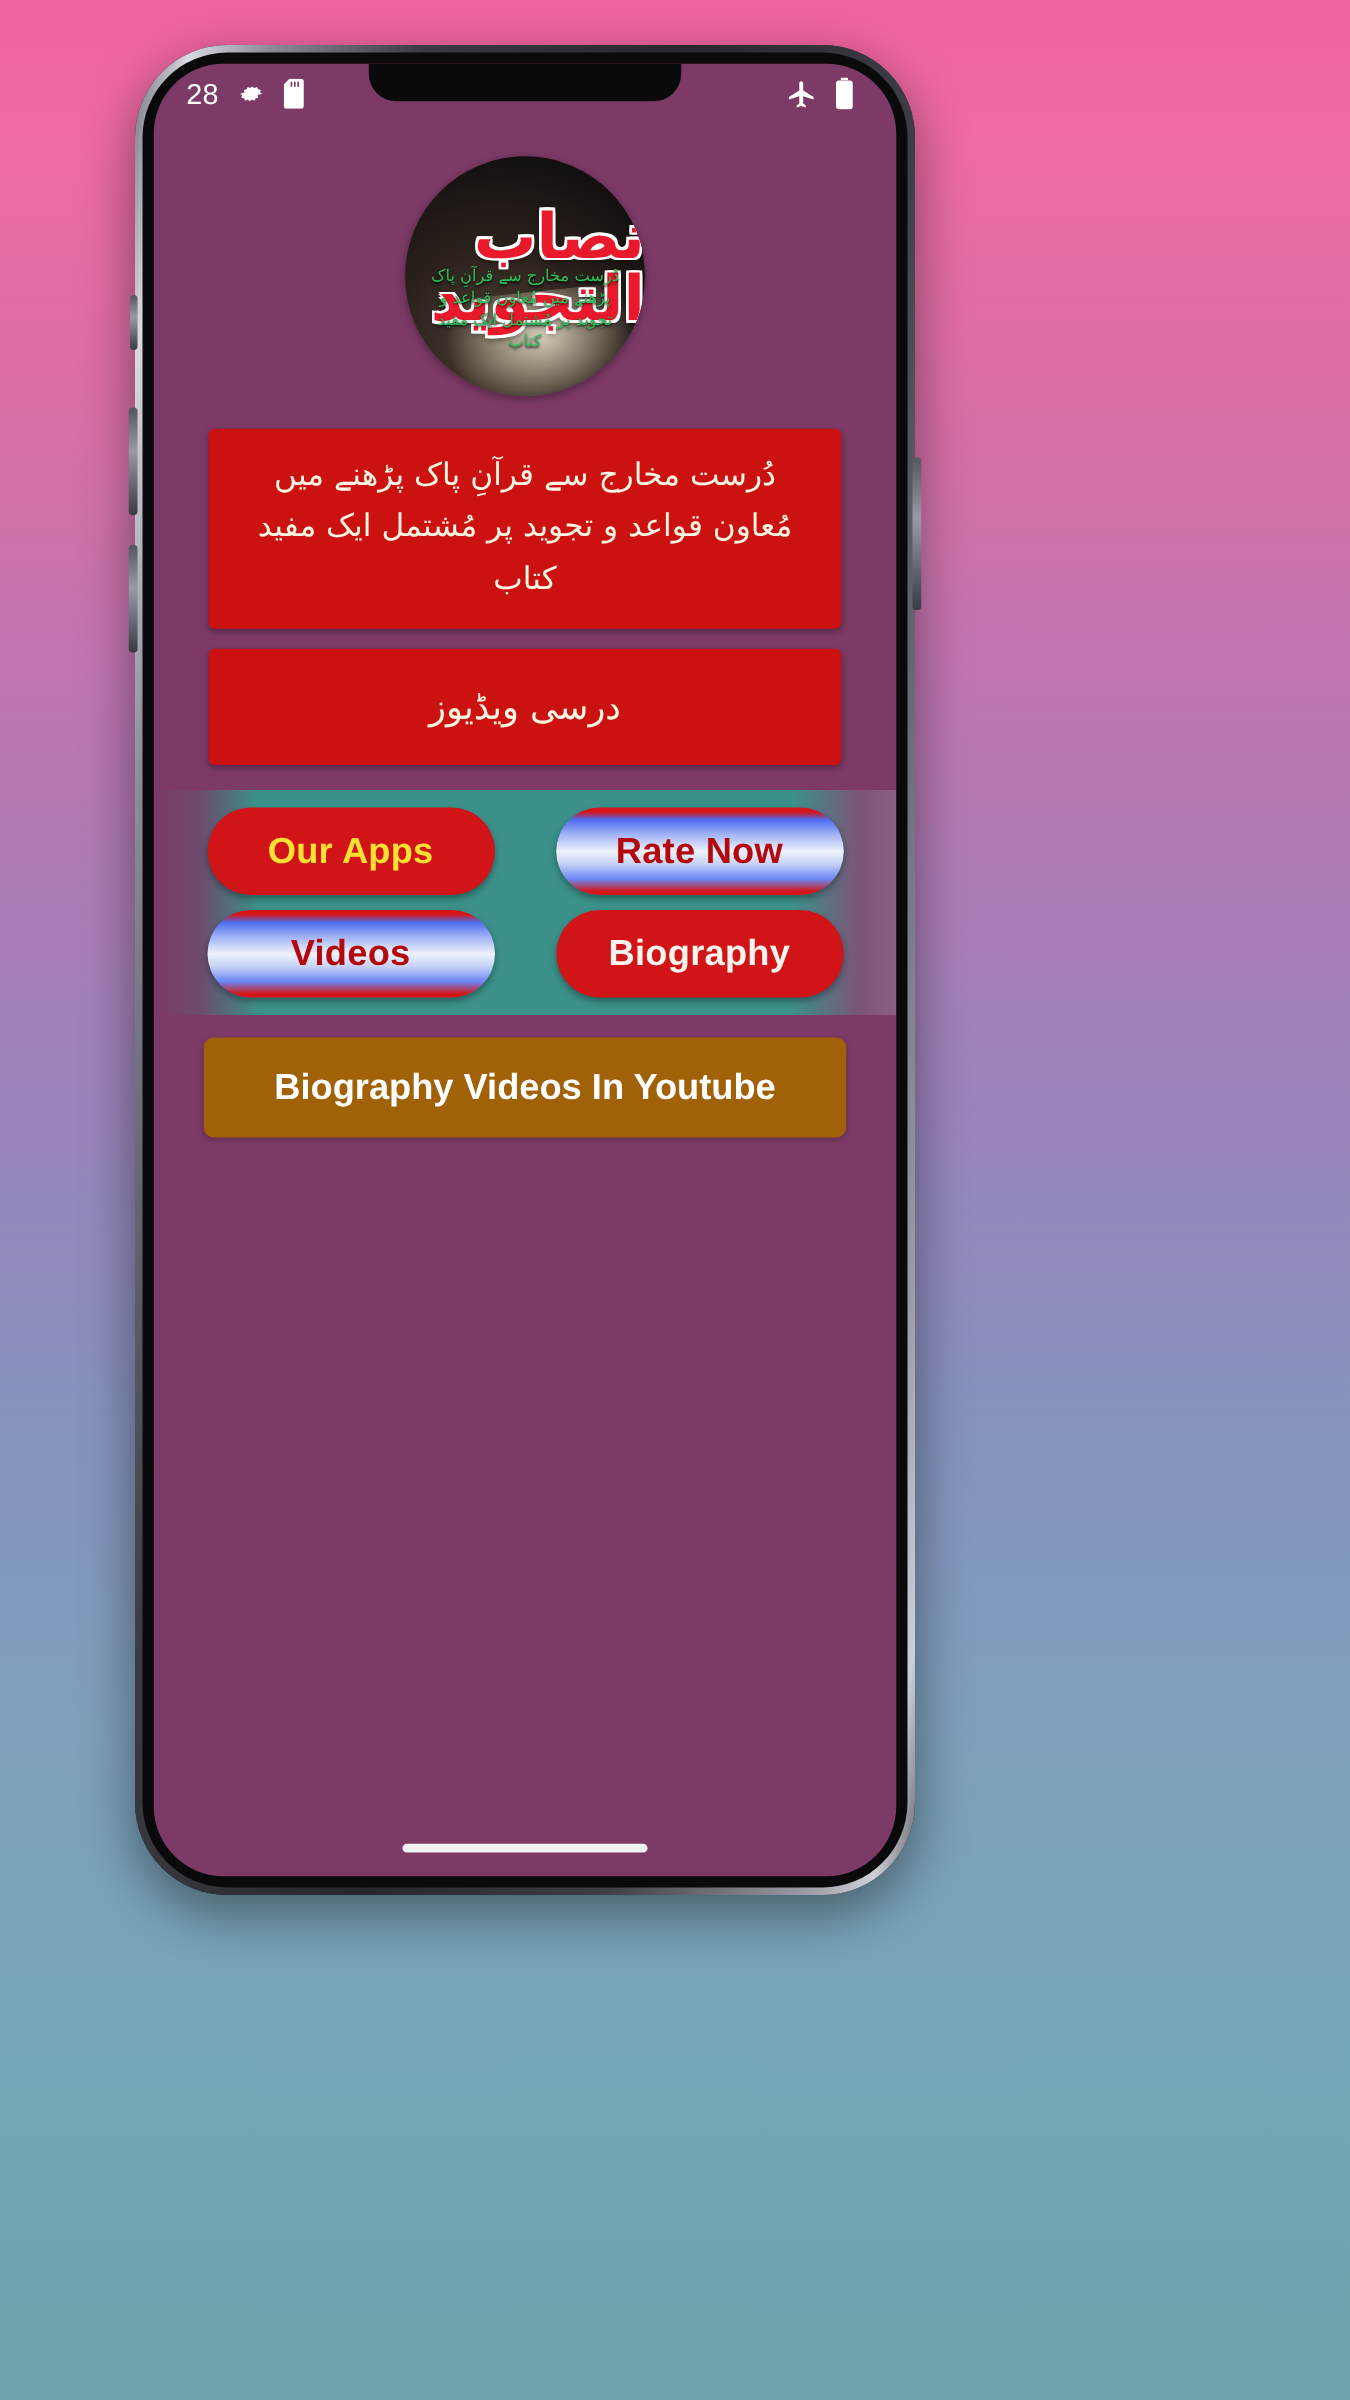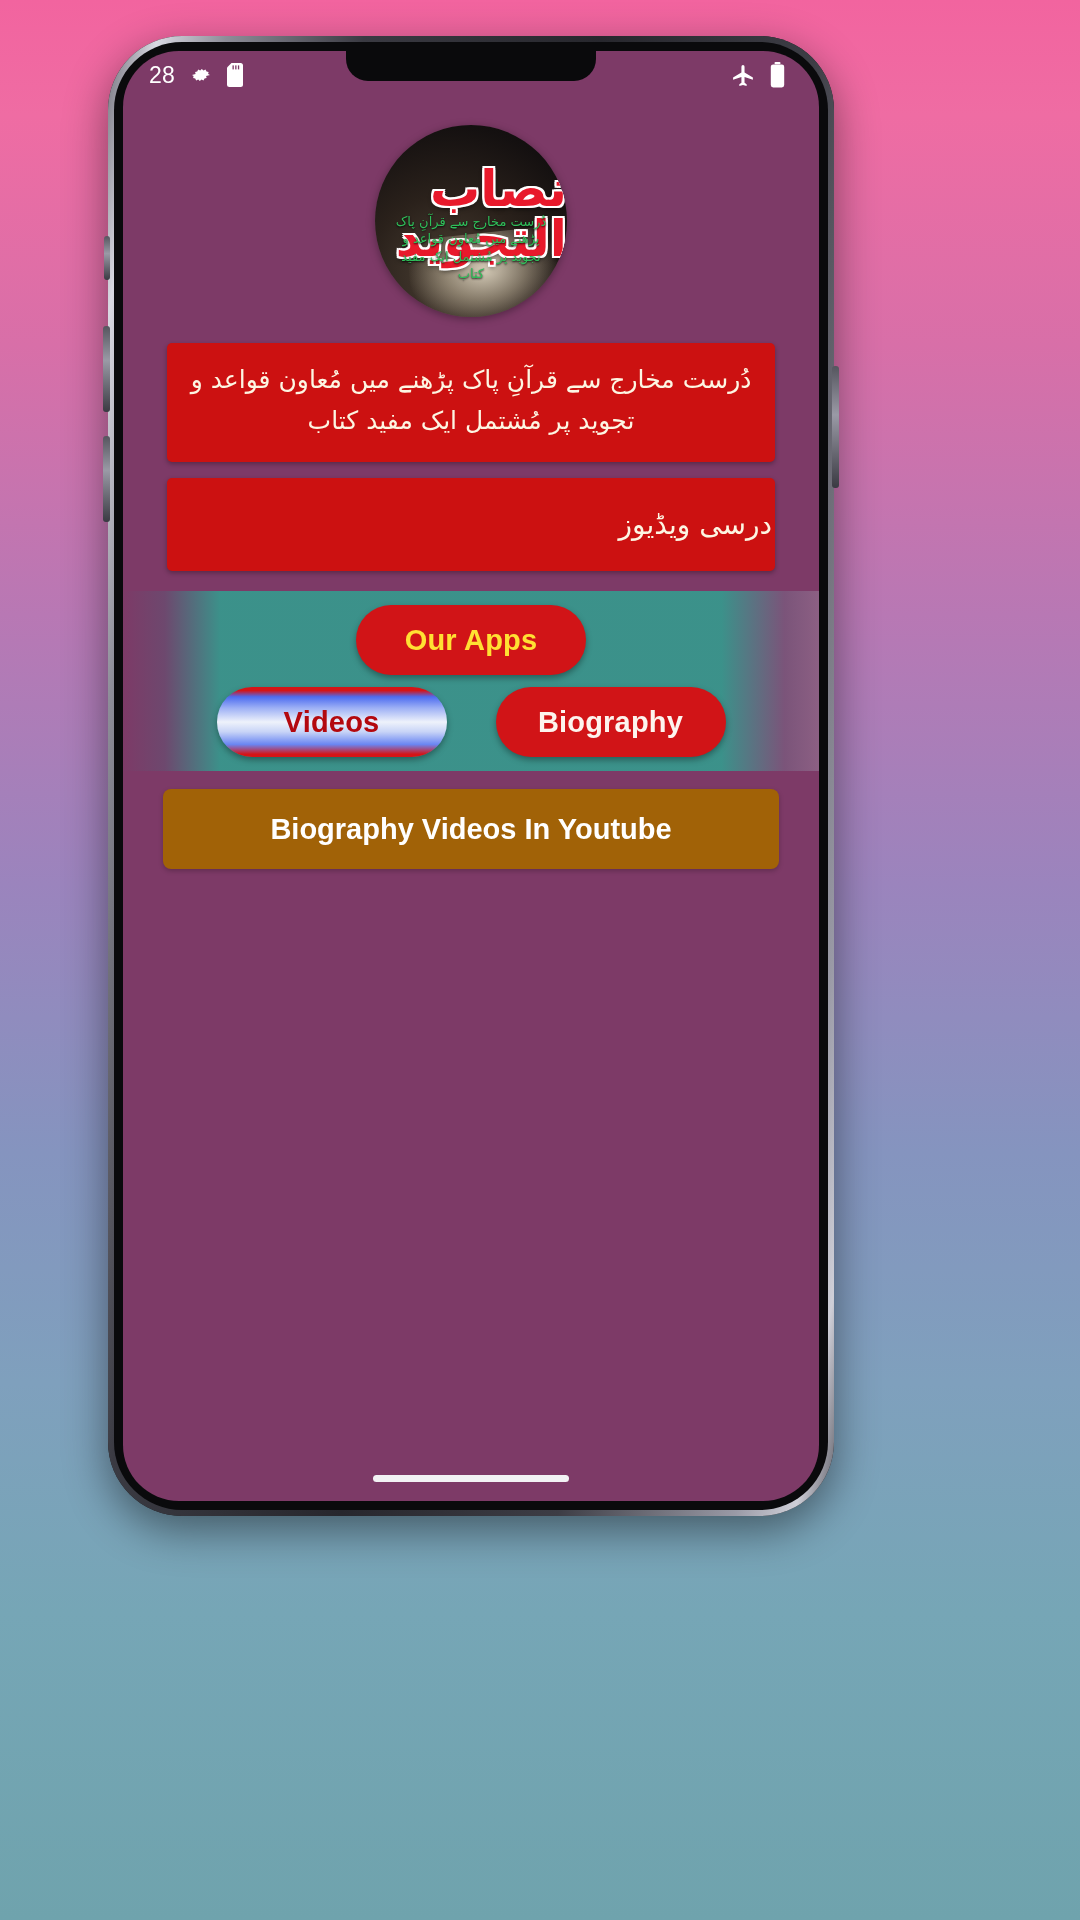--- a/index.html
+++ b/index.html
@@ -10,21 +10,21 @@
   body {
     background:linear-gradient(180deg,
       #f2649f 0%, #ef6ca3 6%, #d86fa8 18%, #b878b4 32%,
       #9b84bd 46%, #8594bf 60%, #7fa0bd 72%, #76a6b6 84%, #6fa3ad 100%);
     position:relative;
   }
 
   
   #phone {
     position:absolute; left:108px; top:36px;
-    width:726px; height:1480px;
+    width:624px; height:1480px;
     border-radius:74px;
     background:linear-gradient(105deg,#ララ);
     background:#1b1b1f;
     box-shadow:0 14px 44px rgba(0,0,0,.45);
   }
   #phone-edge{
     position:absolute; inset:0; border-radius:74px;
     background:linear-gradient(100deg,#6e6e78 0%,#d9d9e2 5%,#8d8d98 12%,
                #3a3a42 26%,#27272d 50%,#3d3d45 72%,#9a9aa6 90%,#cfcfd8 96%,#5b5b64 100%);
     padding:6px;
@@ -112,21 +112,21 @@
     color:#fdf6e3; direction:rtl; text-align:center;
     font-family:"DejaVu Sans", sans-serif;
     box-shadow:0 2px 5px rgba(0,0,0,.3);
   }
   #desc-banner{
     margin-top:26px; padding:16px 18px 20px;
     font-size:25px; line-height:1.65;
   }
   #videos-banner{
     margin-top:16px; padding:30px 3px;
-    font-size:28px; line-height:1.2;text-align:right;
+    font-size:28px; line-height:1.2;
   }
 
   
   #pill-panel{
     margin-top:20px;
     background:linear-gradient(90deg,
         rgba(125,58,103,.92) 0%, rgba(96,84,116,.55) 6%,
         rgba(56,150,140,.95) 14%, rgba(56,150,140,.95) 86%,
         rgba(120,110,140,.5) 95%, rgba(150,120,150,.6) 100%);
     padding:14px 0 14px 0;
@@ -224,20 +224,21 @@
         </div>
       </div>
 
       <div class="red-banner" id="desc-banner">دُرست مخارج سے قرآنِ پاک پڑھنے میں مُعاون قواعد و تجوید پر مُشتمل ایک مفید کتاب</div>
 
       <div class="red-banner" id="videos-banner">درسی ویڈیوز</div>
 
       <div id="pill-panel">
         <div class="pill-row">
           <button class="pill pill-red t-yellow">Our Apps</button>
+          <button class="pill pill-grad t-red">Rate Now</button>
         </div>
         <div class="pill-row">
           <button class="pill pill-grad t-red">Videos</button>
           <button class="pill pill-red t-white">Biography</button>
         </div>
       </div>
 
       <div id="yt-bar">Biography Videos In Youtube</div>
 
       <div id="filler"></div>

